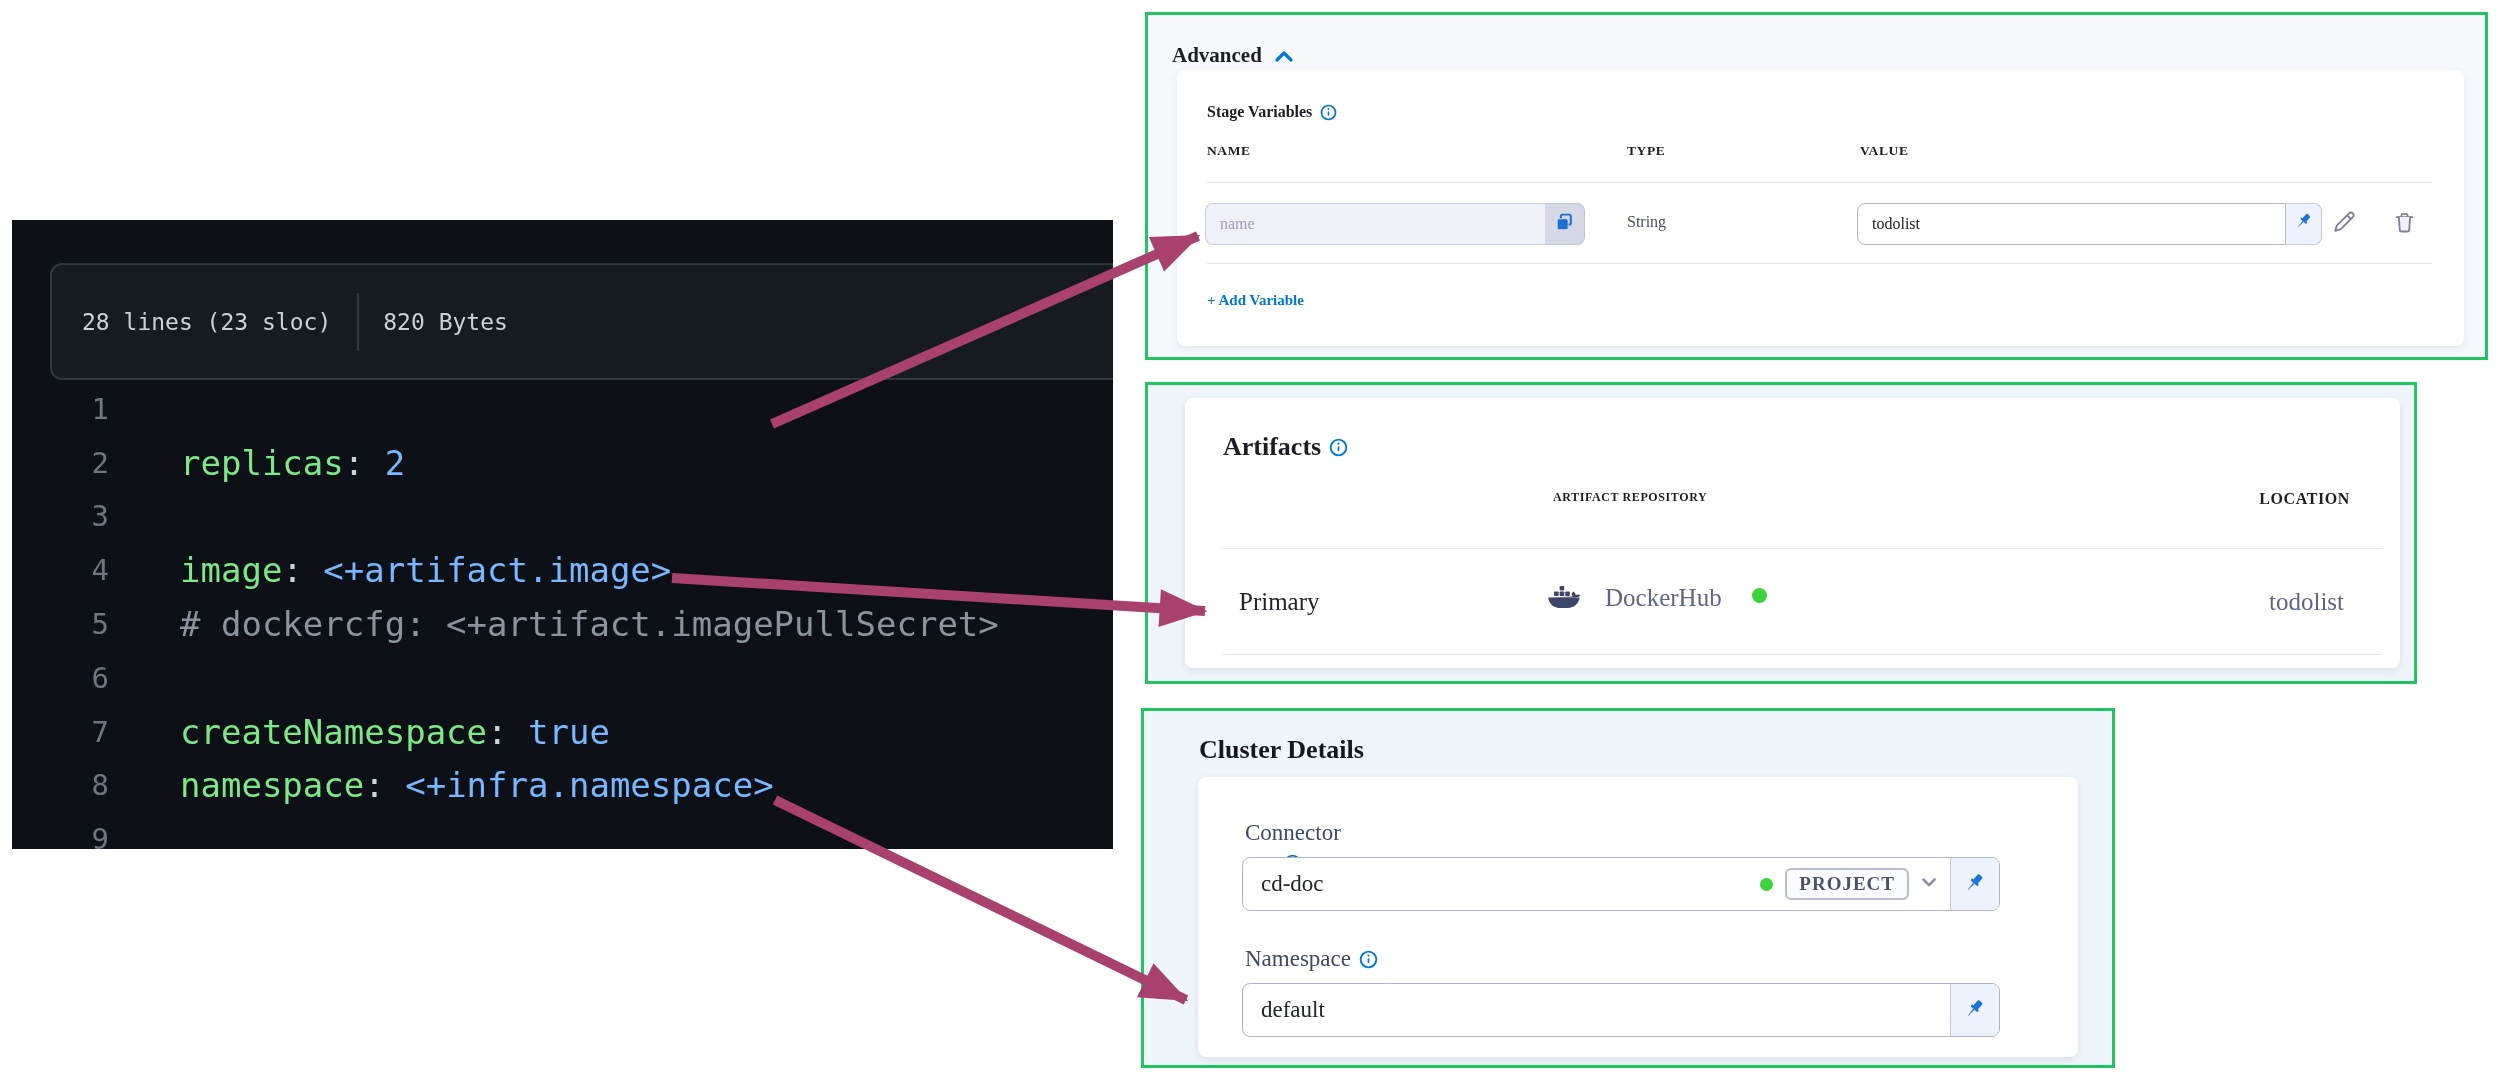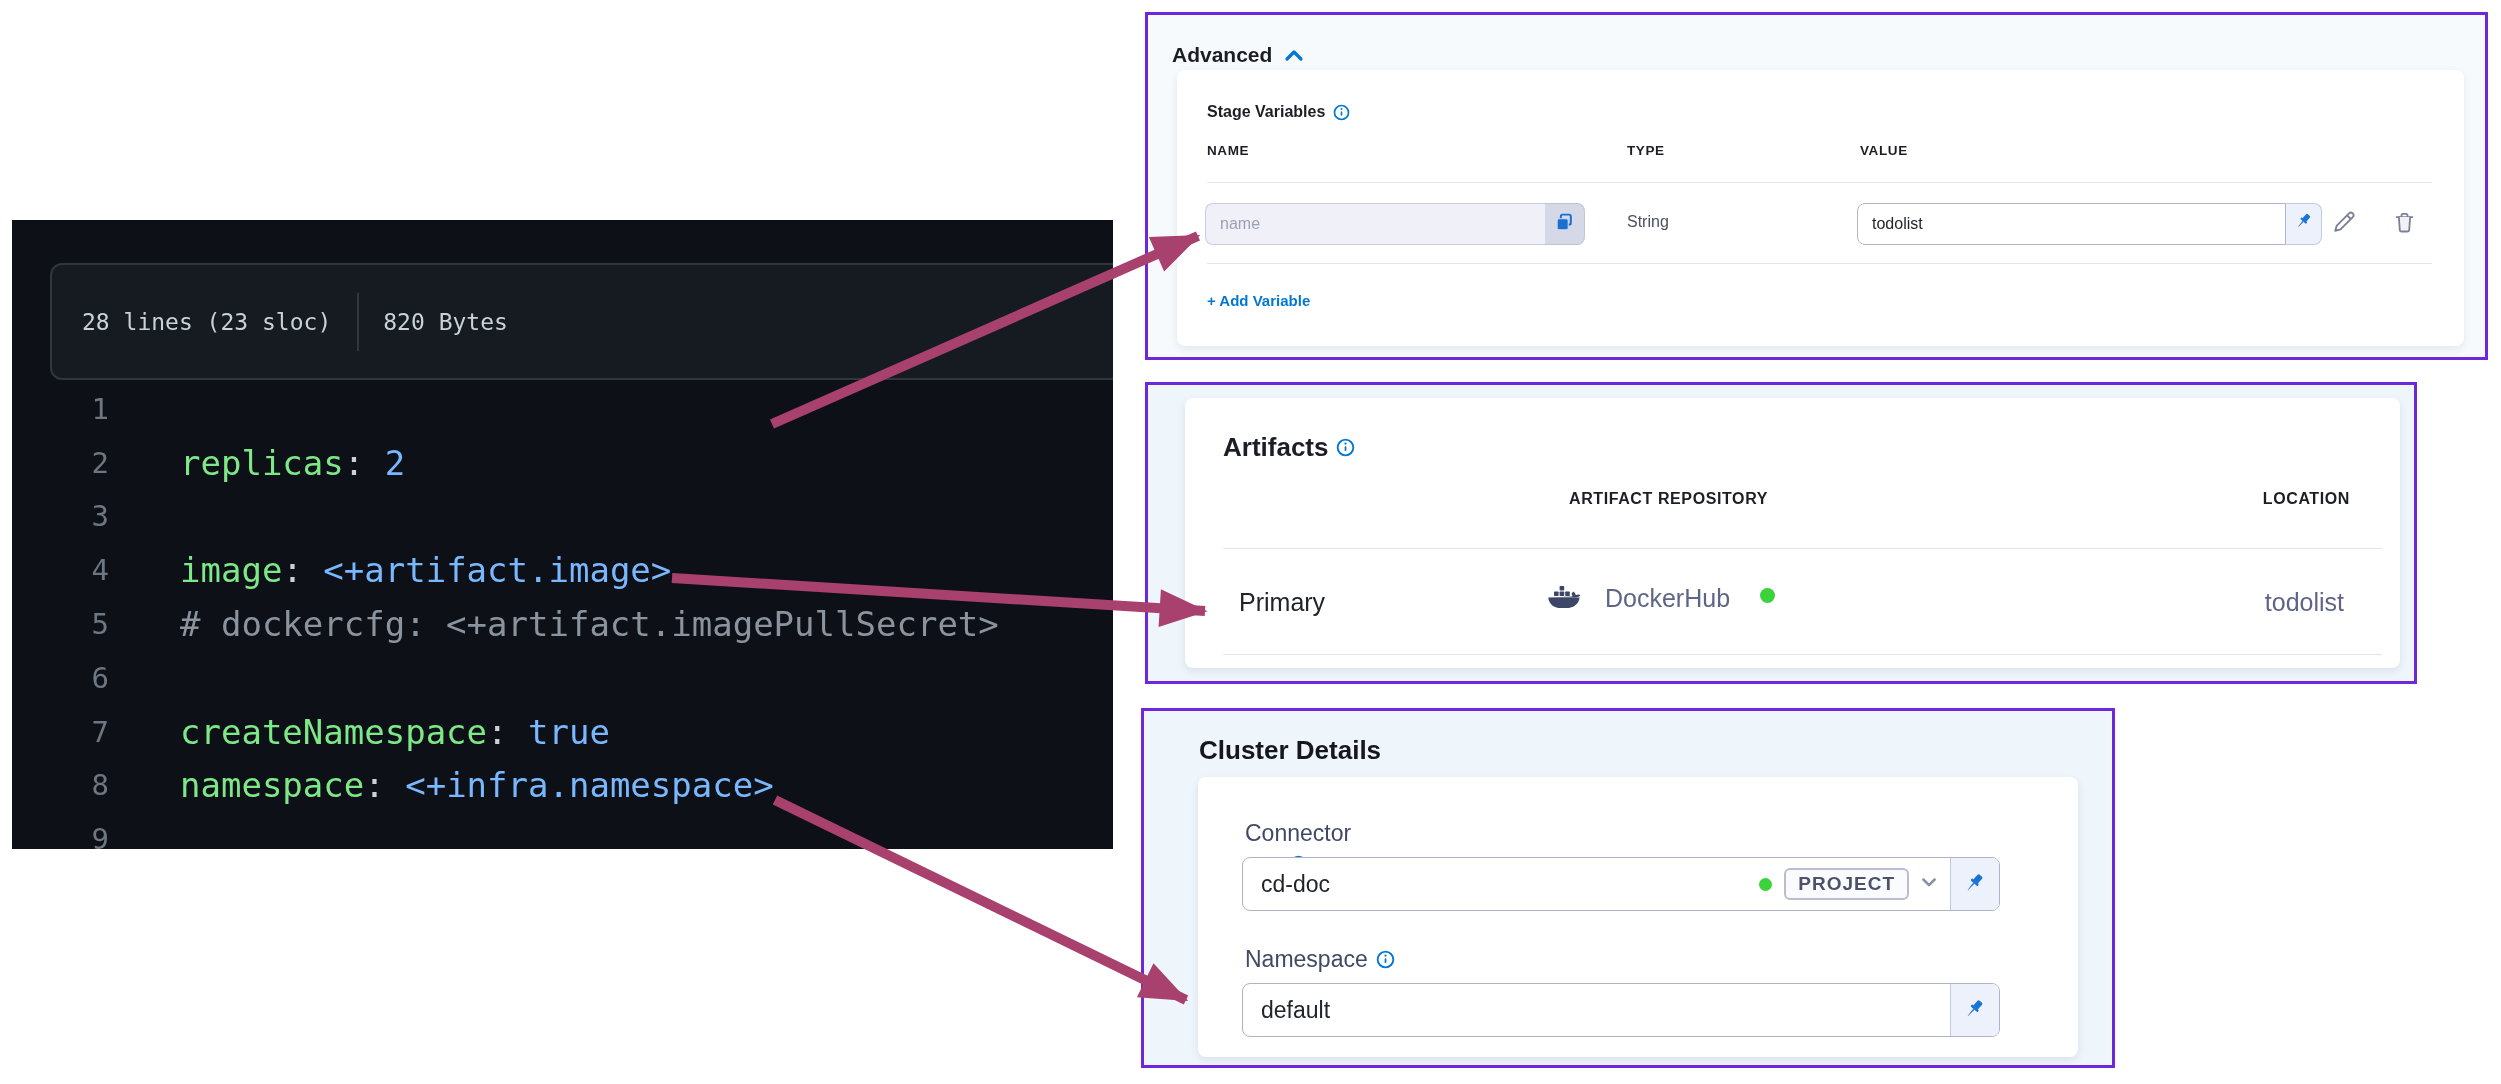--- a/index.html
+++ b/index.html
@@ -14,21 +14,21 @@
                padding-left:30px;box-sizing:border-box;color:#c9d1d9;
                font-family:"DejaVu Sans Mono",monospace;font-size:23px;}
   .hdr-divider{width:2px;height:58px;background:#30363d;margin:0 24px 0 26px;}
   #code-body{position:absolute;left:0;top:160px;right:0;bottom:0;padding-top:2px;}
   .code-line{height:53.8px;display:flex;align-items:center;font-family:"DejaVu Sans Mono",monospace;white-space:pre;}
   .ln{width:97px;text-align:right;color:#6e7681;font-size:29px;flex:none;}
   .code-text{margin-left:71px;font-size:34px;}
   .tk-key{color:#7ee787;} .tk-punc{color:#c9d1d9;} .tk-expr{color:#79b8ff;} .tk-comment{color:#8b949e;}
 
   
-  .panel{border:3px solid #6d28d9;box-sizing:border-box;}
+  .panel{border:3px solid #22c55e;box-sizing:border-box;font-family:Liberation Serif, serif;}
   .card{position:absolute;background:#fff;border-radius:8px;box-shadow:0 3px 9px rgba(20,20,60,.09);}
   .info-icon{display:inline-flex;flex:none;}
   .label-row{display:flex;align-items:center;gap:8px;}
   .col-hdr{font-weight:bold;color:#1d1d26;letter-spacing:.6px;}
   .hline{position:absolute;height:1px;background:#e2e4ee;}
 
   
   #advanced-panel{left:1145px;top:12px;width:1343px;height:348px;background:#f7fafd;}
   #advanced-title-row{left:24px;top:28px;display:flex;align-items:center;gap:12px;}
   #advanced-title{font-size:21px;font-weight:bold;color:#1d1d26;}
@@ -53,21 +53,21 @@
                  border-radius:0 8px 8px 0;box-sizing:border-box;display:flex;align-items:center;justify-content:center;}
   .icon-btn{display:flex;align-items:center;justify-content:center;width:34px;height:34px;cursor:pointer;}
   #edit-btn{left:1150px;top:137px;} #delete-btn{left:1210px;top:137px;}
   #add-variable{left:30px;top:222px;font-size:15px;font-weight:bold;color:#0278d5;cursor:pointer;}
 
   
   #artifacts-panel{left:1145px;top:382px;width:1272px;height:302px;background:#eef5fb;}
   #artifacts-card{left:37px;top:13px;right:14px;bottom:13px;}
   #artifacts-title-row{left:38px;top:34px;}
   #artifacts-title{font-size:26px;font-weight:bold;color:#1d1d26;}
-  #art-col-repo{position:absolute;left:368px;top:92px;font-size:16px;margin-left:16px;}
+  #art-col-repo{position:absolute;left:368px;top:92px;font-size:12px;}
   #art-col-loc{position:absolute;right:50px;top:92px;font-size:16px;}
   #art-div1{top:150px;left:38px;right:18px;}
   #art-div2{top:256px;left:38px;right:18px;}
   #art-primary{left:54px;top:190px;font-size:25px;color:#22232b;}
   #art-repo-cell{left:362px;top:186px;display:flex;align-items:flex-start;gap:12px;}
   #art-repo-name{font-size:25px;color:#5f6587;margin-left:12px;}
   .status-dot{width:15px;height:15px;border-radius:50%;background:#3bd33b;}
   #art-dot{margin-left:18px;margin-top:4px;}
   #art-location{right:56px;top:190px;font-size:25px;color:#5f6587;}
 

